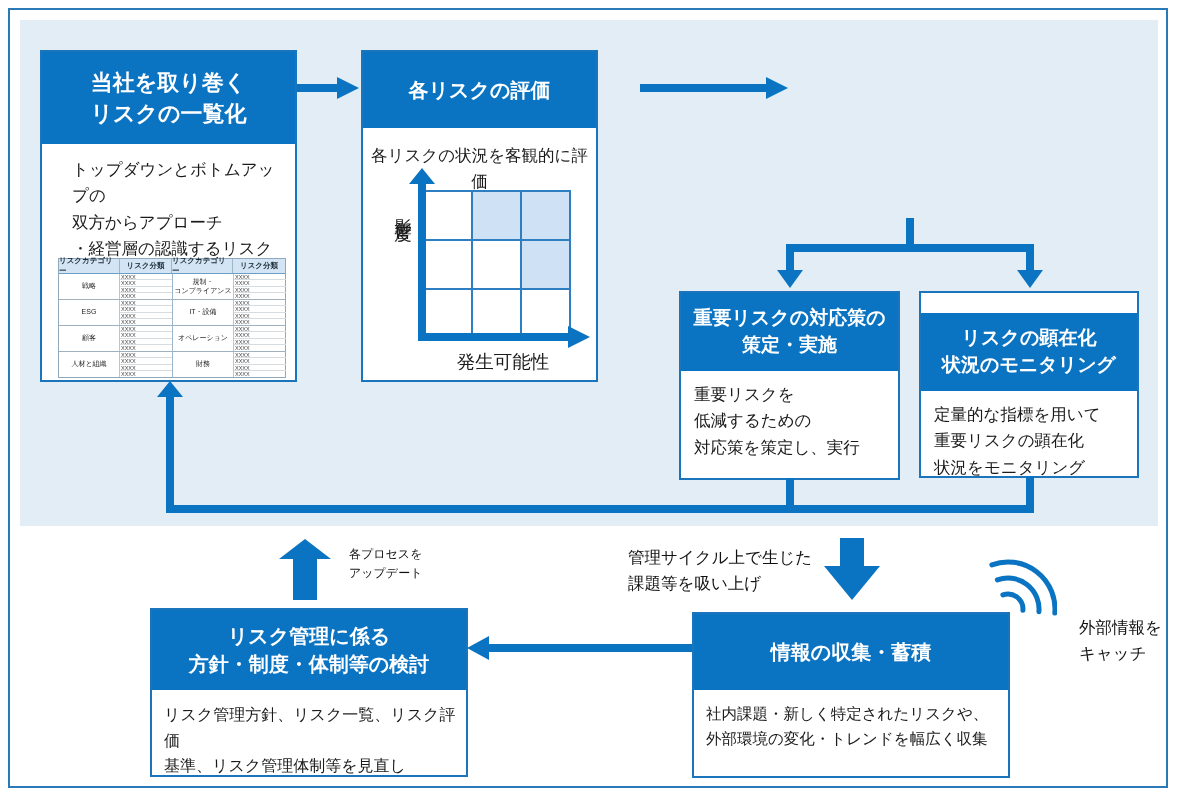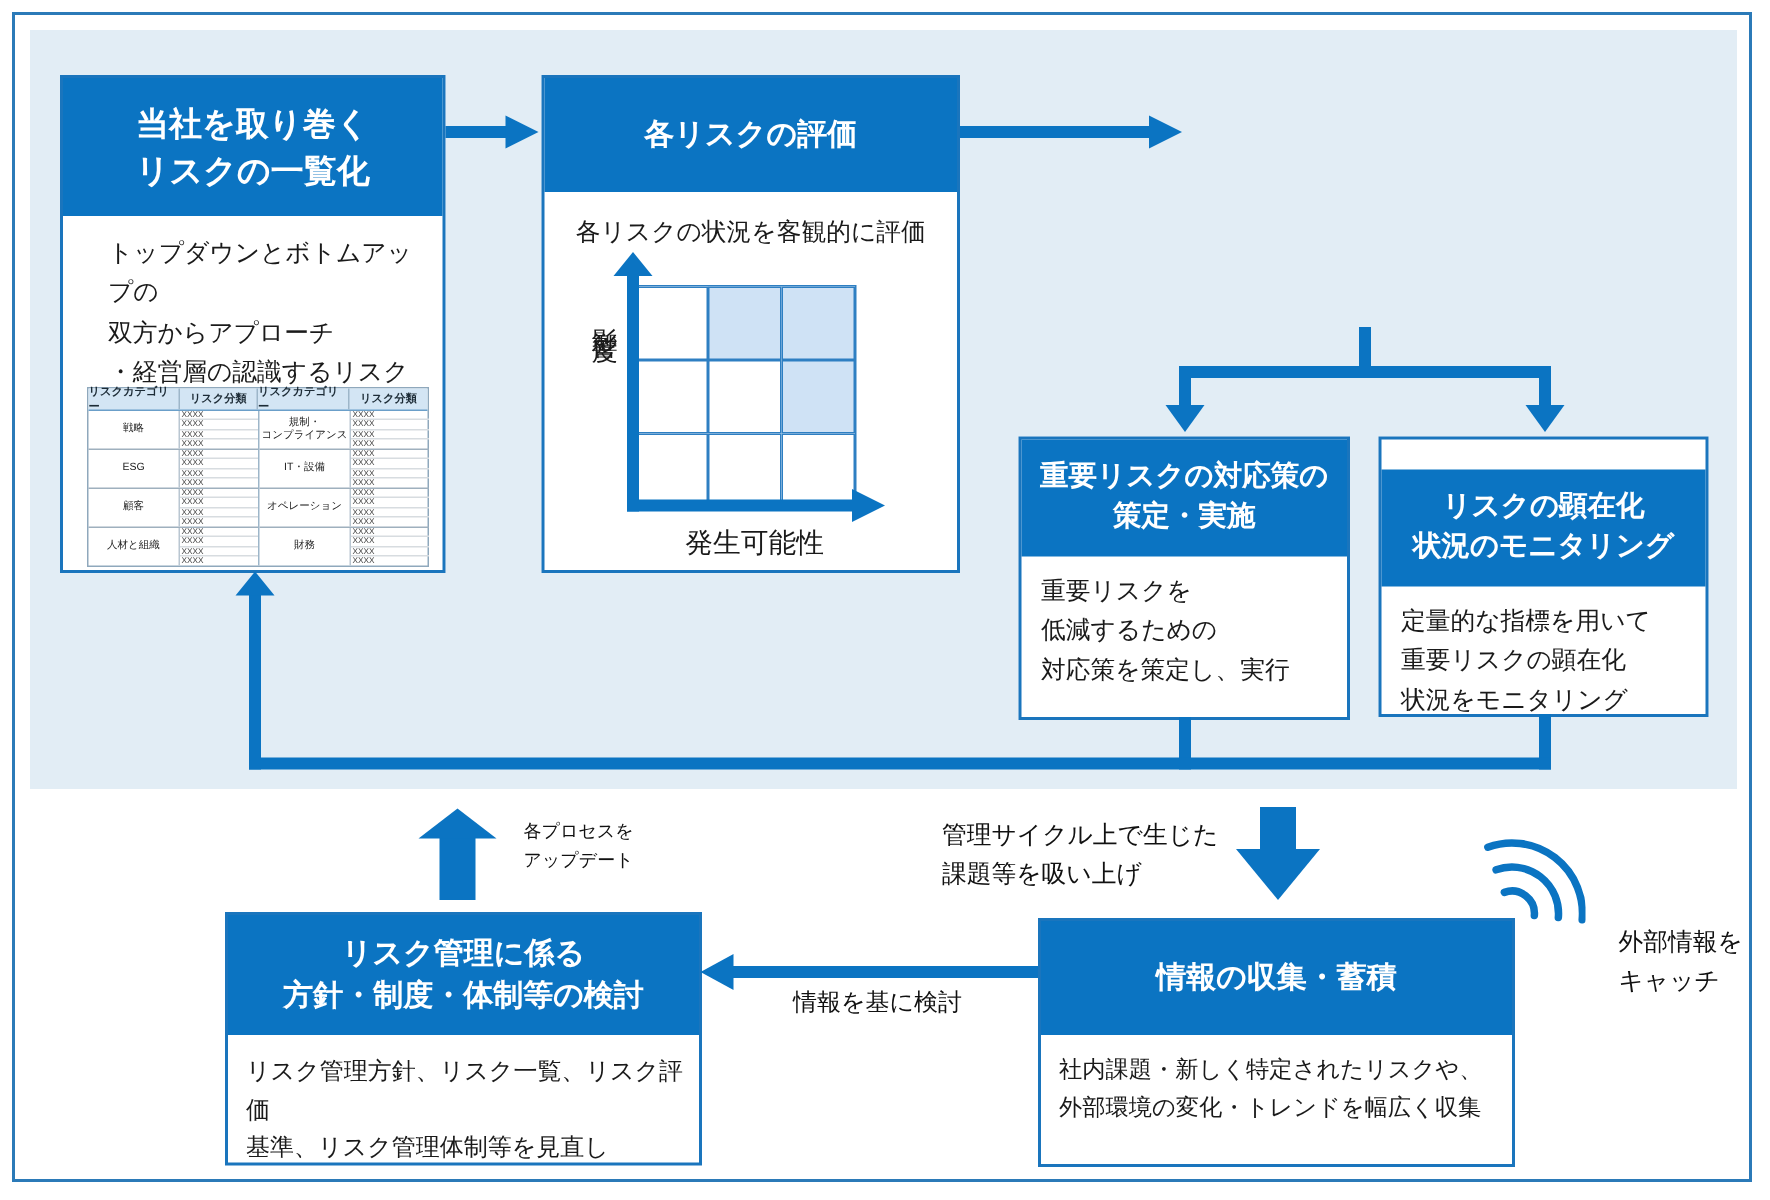--- a/index.html
+++ b/index.html
@@ -152,21 +152,21 @@
                 <div class="rt-xrow">XXXX</div>
                 <div class="rt-xrow">XXXX</div>
                 <div class="rt-xrow">XXXX</div>
               </div>
             </div>
           </div>
         </div>
       </div>
   </div>
 
-  <div class="pbox" style="left:361px;top:50px;width:279px;height:332px;">
+  <div class="pbox" style="left:361px;top:50px;width:237px;height:332px;">
     <div class="hd" style="height:76px;font-size:20px;">各リスクの評価</div>
     <div class="bd" style="padding:14px 6px 0 6px;font-size:16.5px;text-align:center;">各リスクの状況を客観的に評価</div>
     <div class="matrix-grid">
         <div class="mcell"></div>
         <div class="mcell shaded"></div>
         <div class="mcell shaded"></div>
         <div class="mcell"></div>
         <div class="mcell"></div>
         <div class="mcell shaded"></div>
         <div class="mcell"></div>
@@ -242,16 +242,15 @@
   <svg style="position:absolute;left:985px;top:552px;" width="72" height="72" viewBox="0 0 72 72">
     <path d="M 17.9 42.9 A 15 15 0 0 1 37.9 58.3" fill="none" stroke="#0b74c2" stroke-width="5" stroke-linecap="round"></path>
     <path d="M 12.4 27.9 A 31 31 0 0 1 53.9 59.7" fill="none" stroke="#0b74c2" stroke-width="5" stroke-linecap="round"></path>
     <path d="M 6.9 12.8 A 47 47 0 0 1 69.8 61.1" fill="none" stroke="#0b74c2" stroke-width="5" stroke-linecap="round"></path>
   </svg>
 
   <div class="lbl" style="left:349px;top:545px;font-size:12px;">各プロセスを
 アップデート</div>
   <div class="lbl" style="left:628px;top:544px;font-size:16.5px;">管理サイクル上で生じた
 課題等を吸い上げ</div>
-  <div class="lbl" style="left:500px;top:656px;width:170px;text-align:center;font-size:16px;">情報を基に検討</div>
   <div class="lbl" style="left:1079px;top:616px;font-size:16.5px;font-family:Liberation Mono, monospace;">外部情報を
 キャッチ</div>
 </div>
 
 </body></html>

